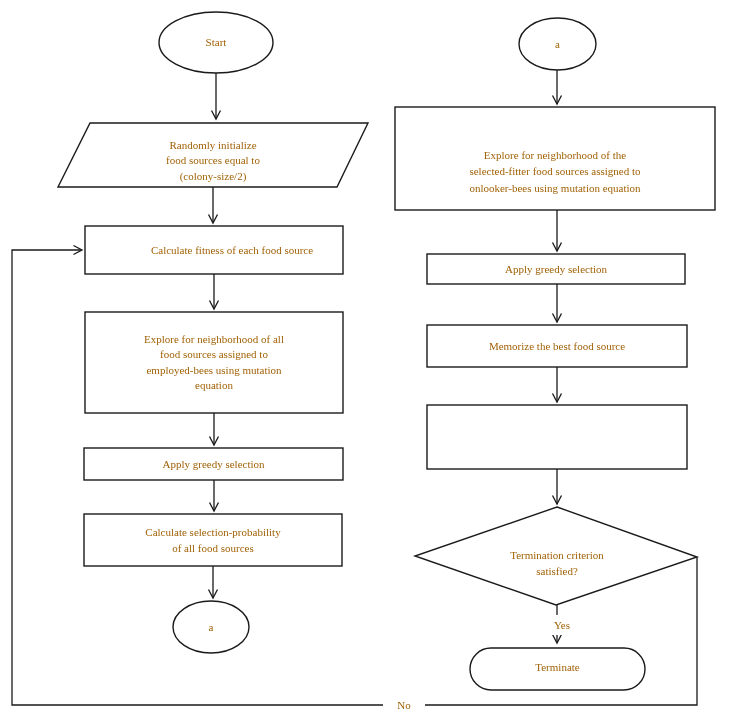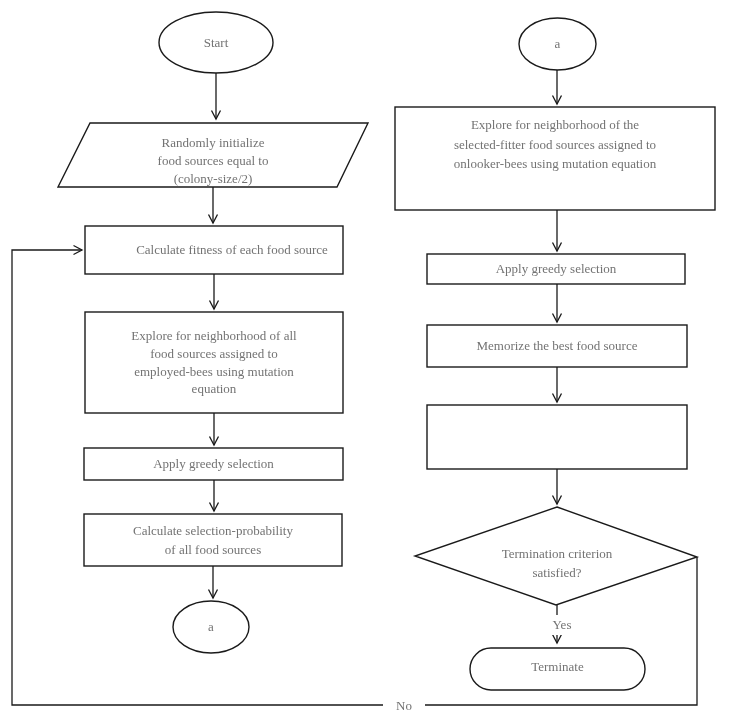--- a/index.html
+++ b/index.html
@@ -8,37 +8,37 @@
     width:729px;height:720px;
     background:#ffffff;
     overflow:hidden;
     font-family:"Liberation Serif","DejaVu Serif",serif;
   }
   .layer{position:absolute;left:0;top:0;z-index:1;}
   .label{
     position:absolute;z-index:2;
     display:flex;align-items:center;justify-content:center;
     text-align:center;
-    font-size:13px;line-height:1.5;
-    color:#737373;
+    font-size:11px;line-height:1.5;
+    color:#a16207;
     white-space:pre-line;
     pointer-events:none;
   }
   .lh-tight{line-height:1.38;}
   .edge-label{background:#ffffff;padding:0 4px;}
   
   #lbl-start            {left:159px;top:12px; width:114px;height:61px;}
   #lbl-init             {left:58px; top:123px;width:310px;height:76px;}
   #lbl-calc-fitness     {left:85px; top:226px;width:258px;height:48px;margin-left:18px;}
   #lbl-explore-employed {left:85px; top:312px;width:258px;height:101px;}
   #lbl-apply-greedy-1   {left:84px; top:448px;width:259px;height:32px;}
   #lbl-calc-selection   {left:84px; top:514px;width:258px;height:52px;}
   #lbl-a-left           {left:173px;top:601px;width:76px; height:52px;}
   #lbl-a-right          {left:519px;top:18px; width:77px; height:52px;}
-  #lbl-explore-onlooker {left:395px;top:93px;width:320px;height:103px;}
+  #lbl-explore-onlooker {left:395px;top:120px;width:320px;height:103px;}
   #lbl-apply-greedy-2   {left:427px;top:254px;width:258px;height:30px;}
   #lbl-memorize         {left:427px;top:325px;width:260px;height:42px;}
   #lbl-replace          {left:427px;top:405px;width:260px;height:64px;}
   #lbl-termination      {left:437px;top:509px;width:240px;height:108px;}
   #lbl-terminate        {left:470px;top:648px;width:175px;height:38px;}
   #lbl-yes              {left:539px;top:615px;width:38px;height:20px;}
   #lbl-no               {left:383px;top:695px;width:34px;height:21px;text-align:right;}
   svg .shape{fill:#ffffff;stroke:#1a1a1a;stroke-width:1.4;}
   svg .edge {fill:none;stroke:#1a1a1a;stroke-width:1.3;}
 </style>

